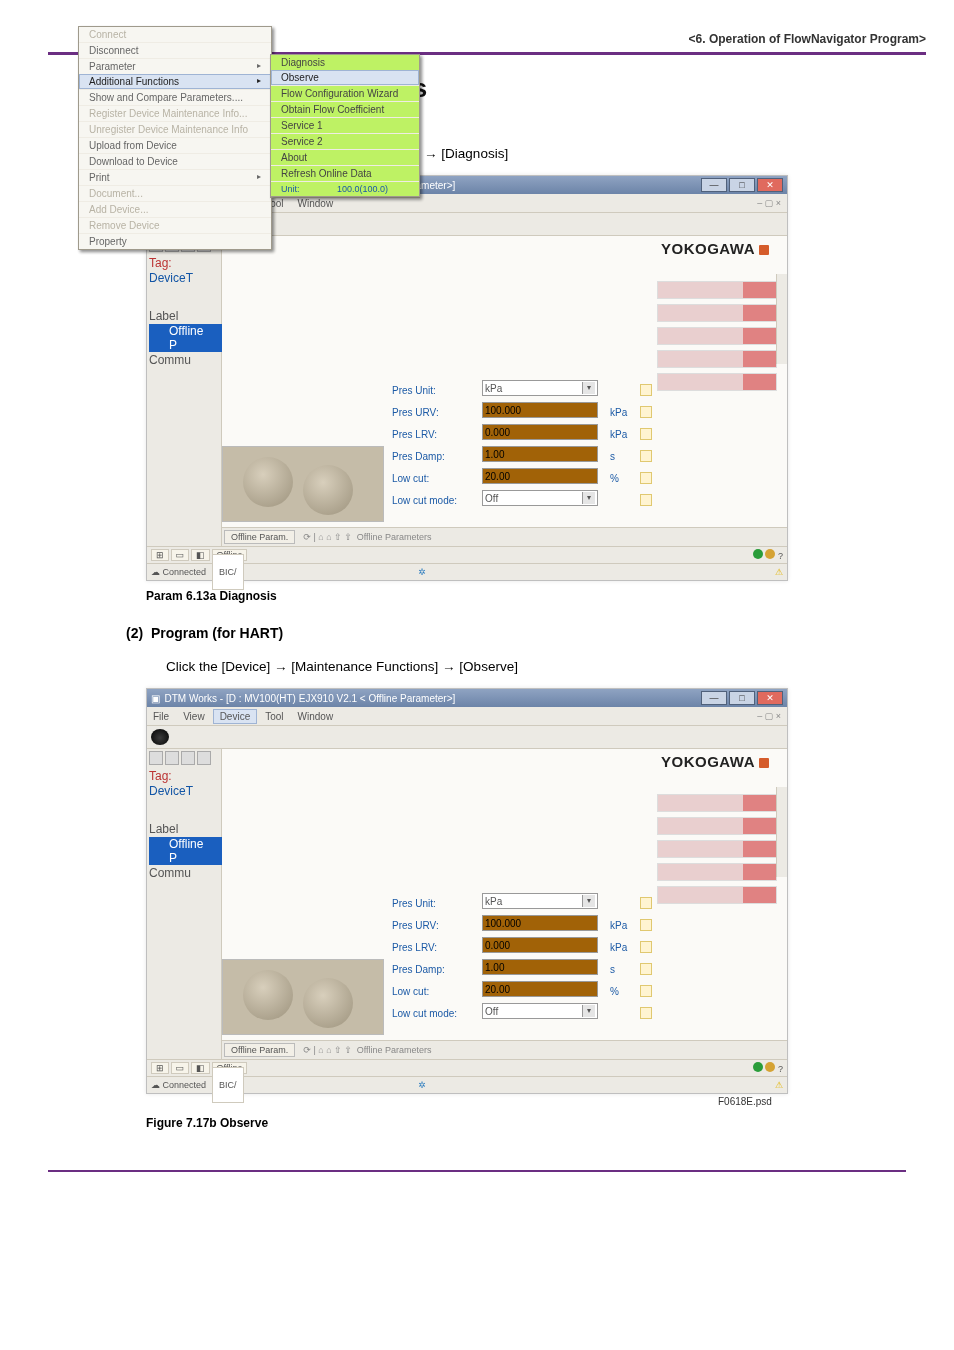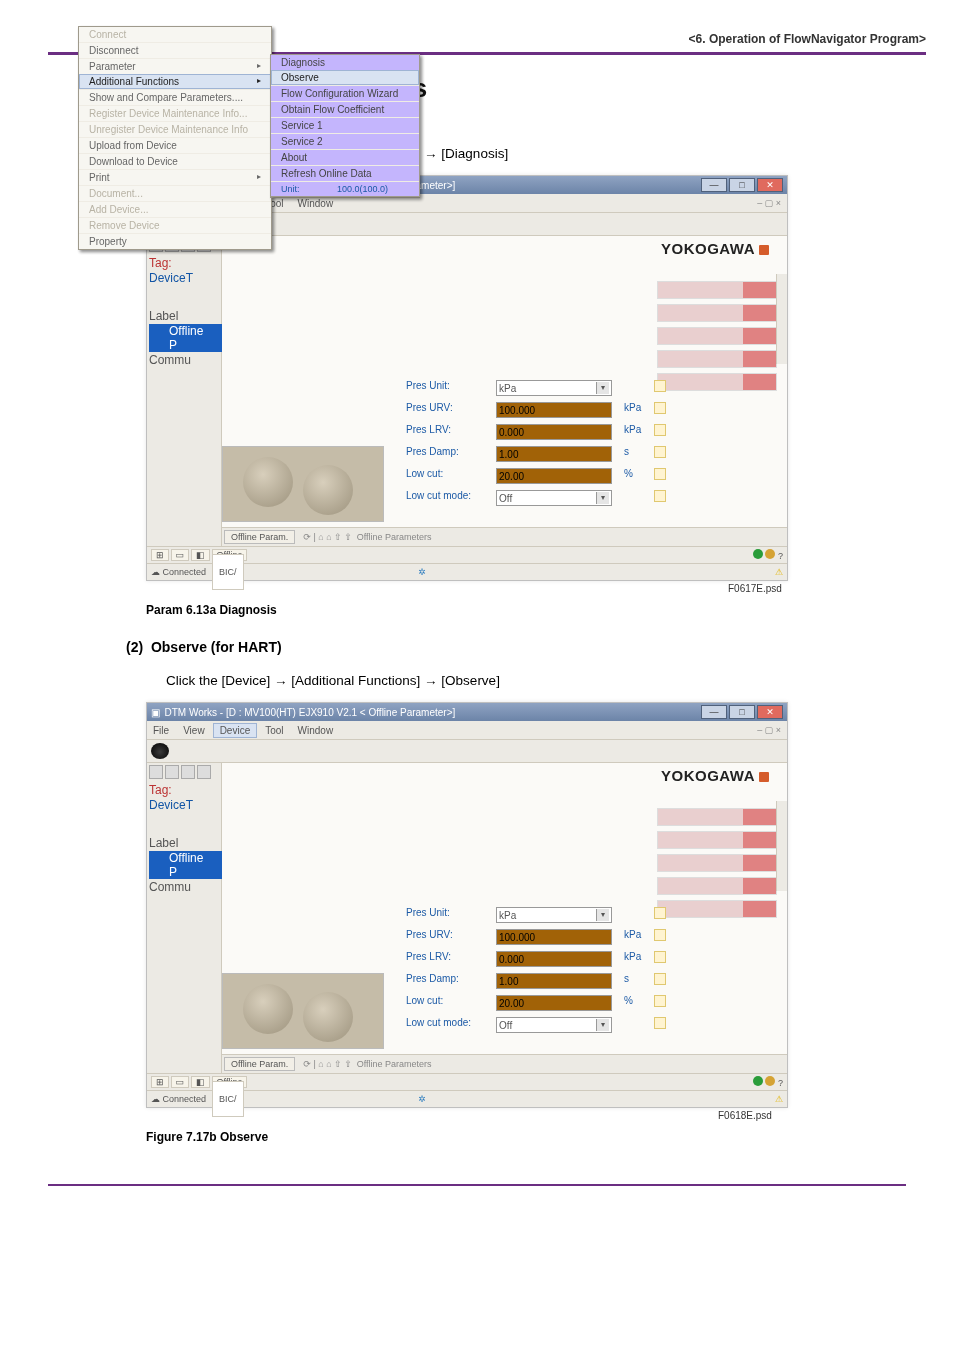--- a/index.html
+++ b/index.html
@@ -31,29 +31,29 @@
   .left .tree .node{margin:1px 0}
   .left .tree .hl{background:#1a5fbf;color:#fff;padding:0 20px;display:inline-block}
   .left .tag{color:#b33}
   .left .dev{color:#1255a5}
   .context{position:absolute;left:78px;top:26px;width:192px;background:#f7f6f1;border:1px solid #9f9a8c;box-shadow:2px 2px 3px rgba(0,0,0,.25);z-index:5}
   .context .mi{padding:2px 10px;color:#666;border-top:1px solid #efece4}
   .context .mi.first{border-top:none}
   .context .mi.sel{background:#d9e3f2;border:1px solid #9fb4d4;color:#222;padding:1px 9px}
   .context .mi.dis{color:#b8b3a5}
   .context .mi .arr{float:right;font-size:8px}
-  .submenu{position:absolute;left:270px;top:54px;width:148px;background:#c4b5fd;border:1px solid #9f9a8c;box-shadow:2px 2px 3px rgba(0,0,0,.25);z-index:6}
+  .submenu{position:absolute;left:270px;top:54px;width:148px;background:#bef264;border:1px solid #9f9a8c;box-shadow:2px 2px 3px rgba(0,0,0,.25);z-index:6}
   .submenu .mi{padding:2px 10px;color:#444;border-top:1px solid #efece4;font-size:10px}
   .submenu .mi.first{border-top:none}
   .submenu .mi.sel{background:#d9e3f2;border:1px solid #9fb4d4;color:#222;padding:1px 9px}
   .main{flex:1;background:#fbfaf7;position:relative}
   .brand{position:absolute;right:18px;top:4px;font-weight:bold;font-size:15px;color:#222;letter-spacing:0.5px}
   .brand::after{content:"";display:inline-block;width:10px;height:10px;background:#d55c2b;border-radius:1px;margin-left:4px;vertical-align:middle}
   .fields{position:absolute;left:170px;top:138px;font-size:10px}
-  .fields .row{display:flex;align-items:flex-start;margin:6px 14px}
+  .fields .row{display:flex;align-items:flex-end;margin:6px 0}
   .fields .lab{width:90px;color:#1c5aa6}
   .fields input{width:110px;height:14px;border:1px solid #999;font-size:10px;padding:0 2px;background:#a16207}
   .fields .drop{width:110px;height:14px;border:1px solid #999;font-size:10px;background:#fff;display:flex;align-items:center;justify-content:space-between;padding:0 2px}
   .fields .drop .dd{width:12px;height:12px;background:#e5e5e5;border-left:1px solid #999;text-align:center;line-height:12px;font-size:8px}
   .fields .unit{margin-left:12px;color:#1c5aa6;width:26px}
   .fields .w{display:inline-block;width:10px;height:10px;background:#fff4d1;border:1px solid #e0c870;margin-left:4px}
   .bands{position:absolute;right:10px;top:40px;width:120px}
   .band{height:16px;margin:5px 0;background:linear-gradient(90deg,#e9cfcf 0%,#e9cfcf 72%,#e08282 72%,#e08282 100%);border:1px solid #ddd}
   .scroll{position:absolute;right:0;top:38px;width:10px;height:90px;background:#eceae4;border-left:1px solid #cfcabd}
   .devimg{position:absolute;left:0px;top:210px;width:160px;height:74px;background:#c5bca8;border:1px solid #bbb;overflow:hidden}
@@ -230,29 +230,26 @@
         <span class="t">Offline</span>
         <span class="ind"><span class="dot green"></span> <span class="dot gold"></span> ?</span>
       </div>
       <div class="statusbar">
         <span>☁ <span>Connected</span></span>
         <span class="badge">BIC/</span>
         <span class="spin">✲</span>
         <span class="tri">⚠</span>
       </div>
     </div>
-    <div class="refwrap">
-        <div class="ref" style="left:638px">F0617E.psd</div>
-      </div>
     <div class="figcap">Param 6.13a    Diagnosis</div>
 
     <div class="sub">
-      <span>(2)</span>&nbsp;&nbsp;<span>Observe (for HART)</span>
+      <span>(2)</span>&nbsp;&nbsp;<span>Program (for HART)</span>
     </div>
-    <div class="instr">Click the [Device] → [Additional Functions] → [Observe]</div>
+    <div class="instr">Click the [Device] → [Maintenance Functions] → [Observe]</div>
 
     <div class="sshot">
       <div class="titlebar">
         <span>▣</span>
         <span style="margin-left:4px">DTM Works - [D : MV100(HT) EJX910 V2.1 &lt; Offline Parameter&gt;]</span>
         <div class="wb">
           <span>—</span>
           <span>□</span>
           <span class="close">✕</span>
         </div>

